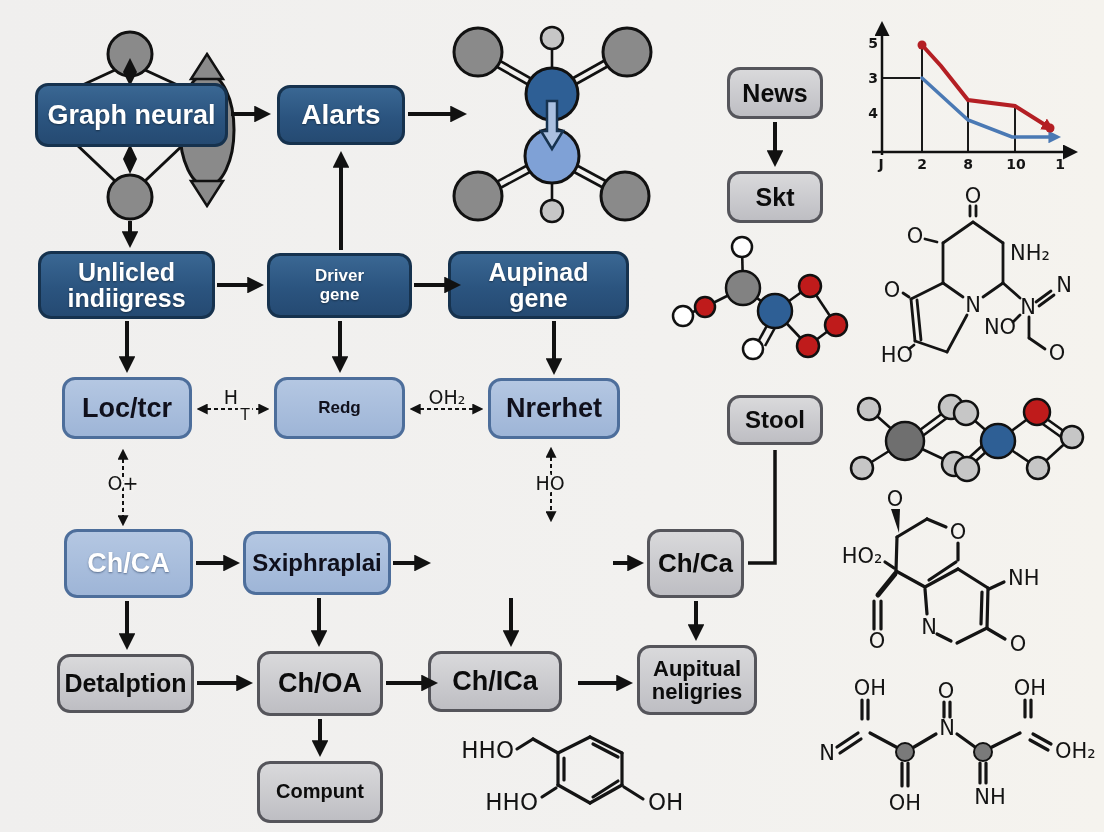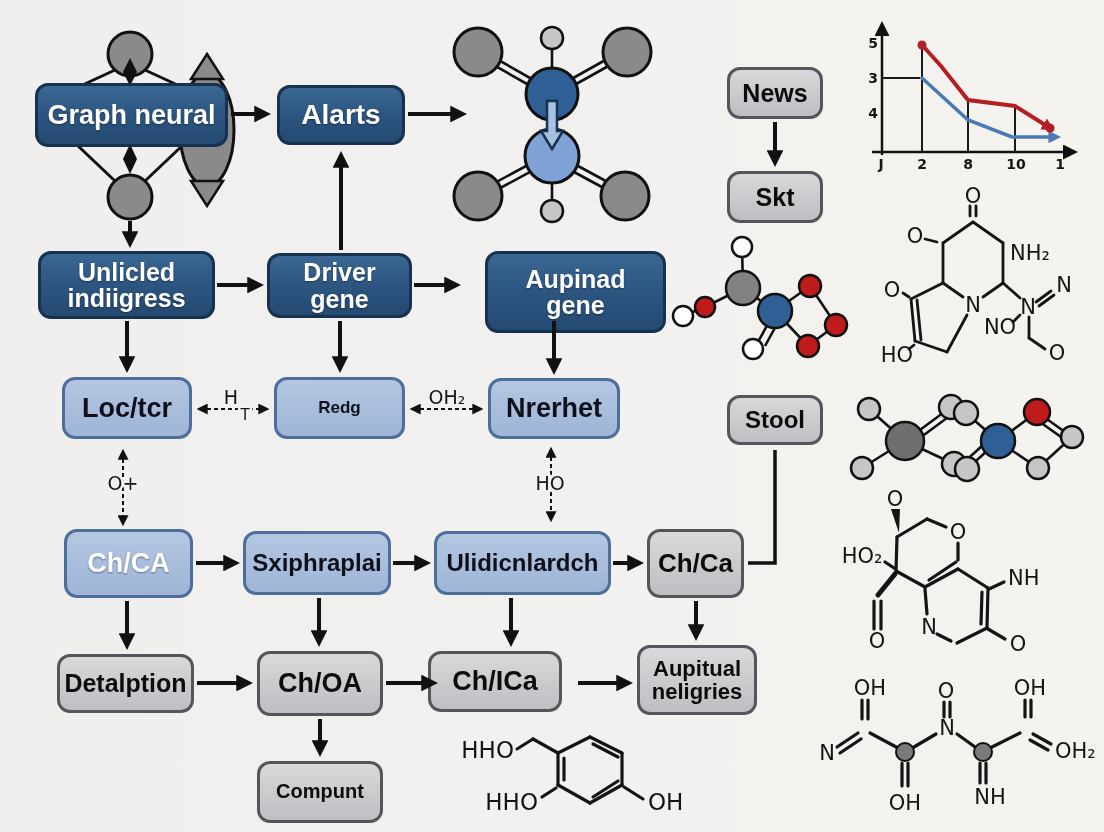--- a/index.html
+++ b/index.html
@@ -62,25 +62,25 @@
       <span>News</span>
     </div>
   <div class="node gray" style="left:727px;top:171px;width:96px;height:52px;font-size:25px">
       <span>Skt</span>
     </div>
 
   <div class="node dark" style="left:38px;top:251px;width:177px;height:68px;font-size:25px">
       <span>Unlicled</span>
       <span>indiigress</span>
     </div>
-  <div class="node dark" style="left:267px;top:253px;width:145px;height:65px;font-size:25px">
+  <div class="node dark" style="left:267px;top:253px;width:145px;height:65px;font-size:17px">
       <span>Driver</span>
       <span>gene</span>
     </div>
-  <div class="node dark" style="left:485px;top:251px;width:181px;height:82px;font-size:25px">
+  <div class="node dark" style="left:448px;top:251px;width:181px;height:68px;font-size:25px">
       <span>Aupinad</span>
       <span>gene</span>
     </div>
 
   <div class="node light" style="left:62px;top:377px;width:130px;height:62px;font-size:27px">
       <span>Loc/tcr</span>
     </div>
   <div class="node light" style="left:274px;top:377px;width:131px;height:62px;font-size:17px">
       <span>Redg</span>
     </div>
@@ -89,23 +89,20 @@
     </div>
   <div class="node gray" style="left:727px;top:395px;width:96px;height:50px;font-size:24px">
       <span>Stool</span>
     </div>
 
   <div class="node light white-text" style="left:64px;top:529px;width:129px;height:69px;font-size:27px">
       <span>Ch/CA</span>
     </div>
   <div class="node light" style="left:243px;top:531px;width:148px;height:64px;font-size:24px">
       <span>Sxiphraplai</span>
-    </div>
-  <div class="node light" style="left:434px;top:531px;width:177px;height:64px;font-size:24px">
-      <span>Ulidicnlardch</span>
     </div>
   <div class="node gray" style="left:647px;top:529px;width:97px;height:69px;font-size:26px">
       <span>Ch/Ca</span>
     </div>
 
   <div class="node gray" style="left:57px;top:654px;width:137px;height:59px;font-size:25px">
       <span>Detalption</span>
     </div>
   <div class="node gray" style="left:257px;top:651px;width:126px;height:65px;font-size:27px">
       <span>Ch/OA</span>

